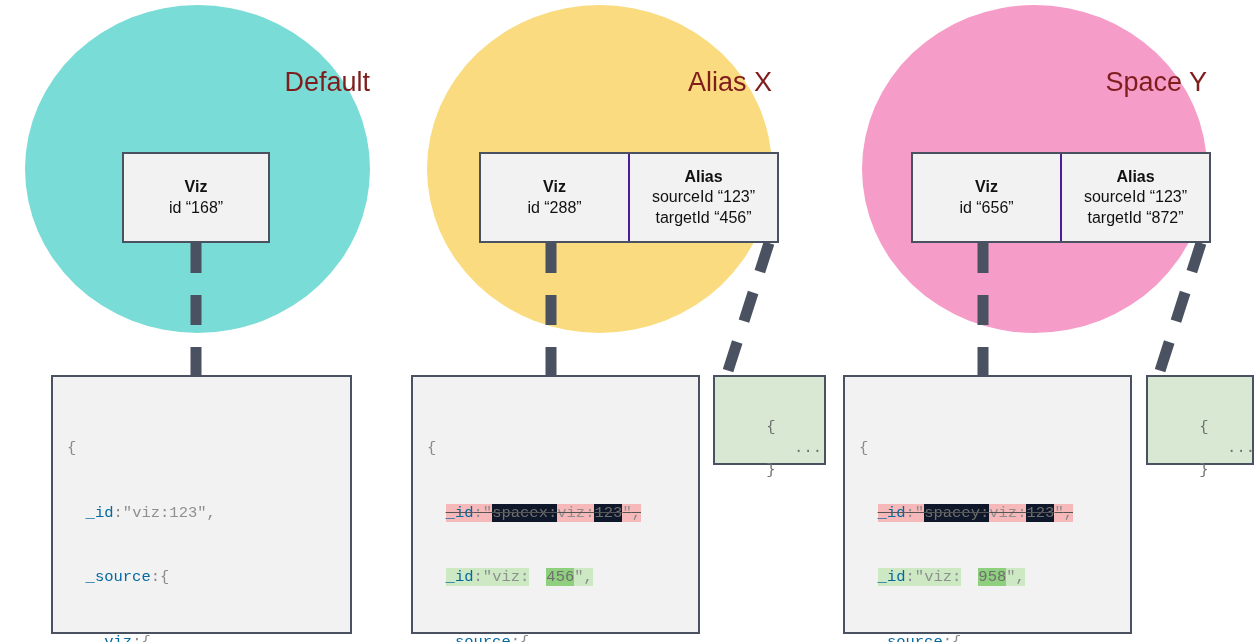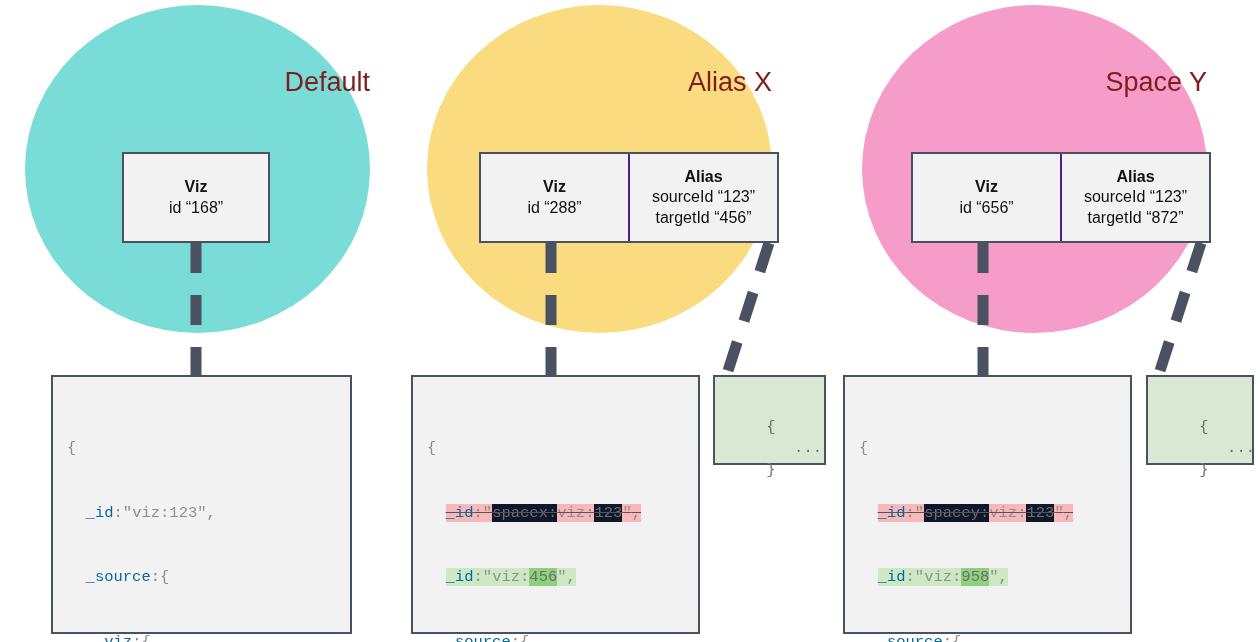--- a/index.html
+++ b/index.html
@@ -41,21 +41,21 @@
 
   
   .k{color:#0369a1;}      
   .p{color:#8a8a8a;}      
   .s{color:#8f8f8f;}      
   .del{background:#f6b8b8;text-decoration:line-through;
        text-decoration-color:#555;}
   .del-strong{background:#0f172a;text-decoration:line-through;
        text-decoration-color:#555;}
   .add{background:#cde9c4;}
-  .add-strong{background:#8fd07f;}
+  .add-strong{background:#8fd07f;margin-left:17px;}
 </style>
 </head>
 <body>
 
 <div class="stage">
 
   <div class="space-circle" style="left:25px;top:5px;width:345px;height:328px;background:#7adcd6;">
     <div class="space-title">Default</div>
   </div>
 

